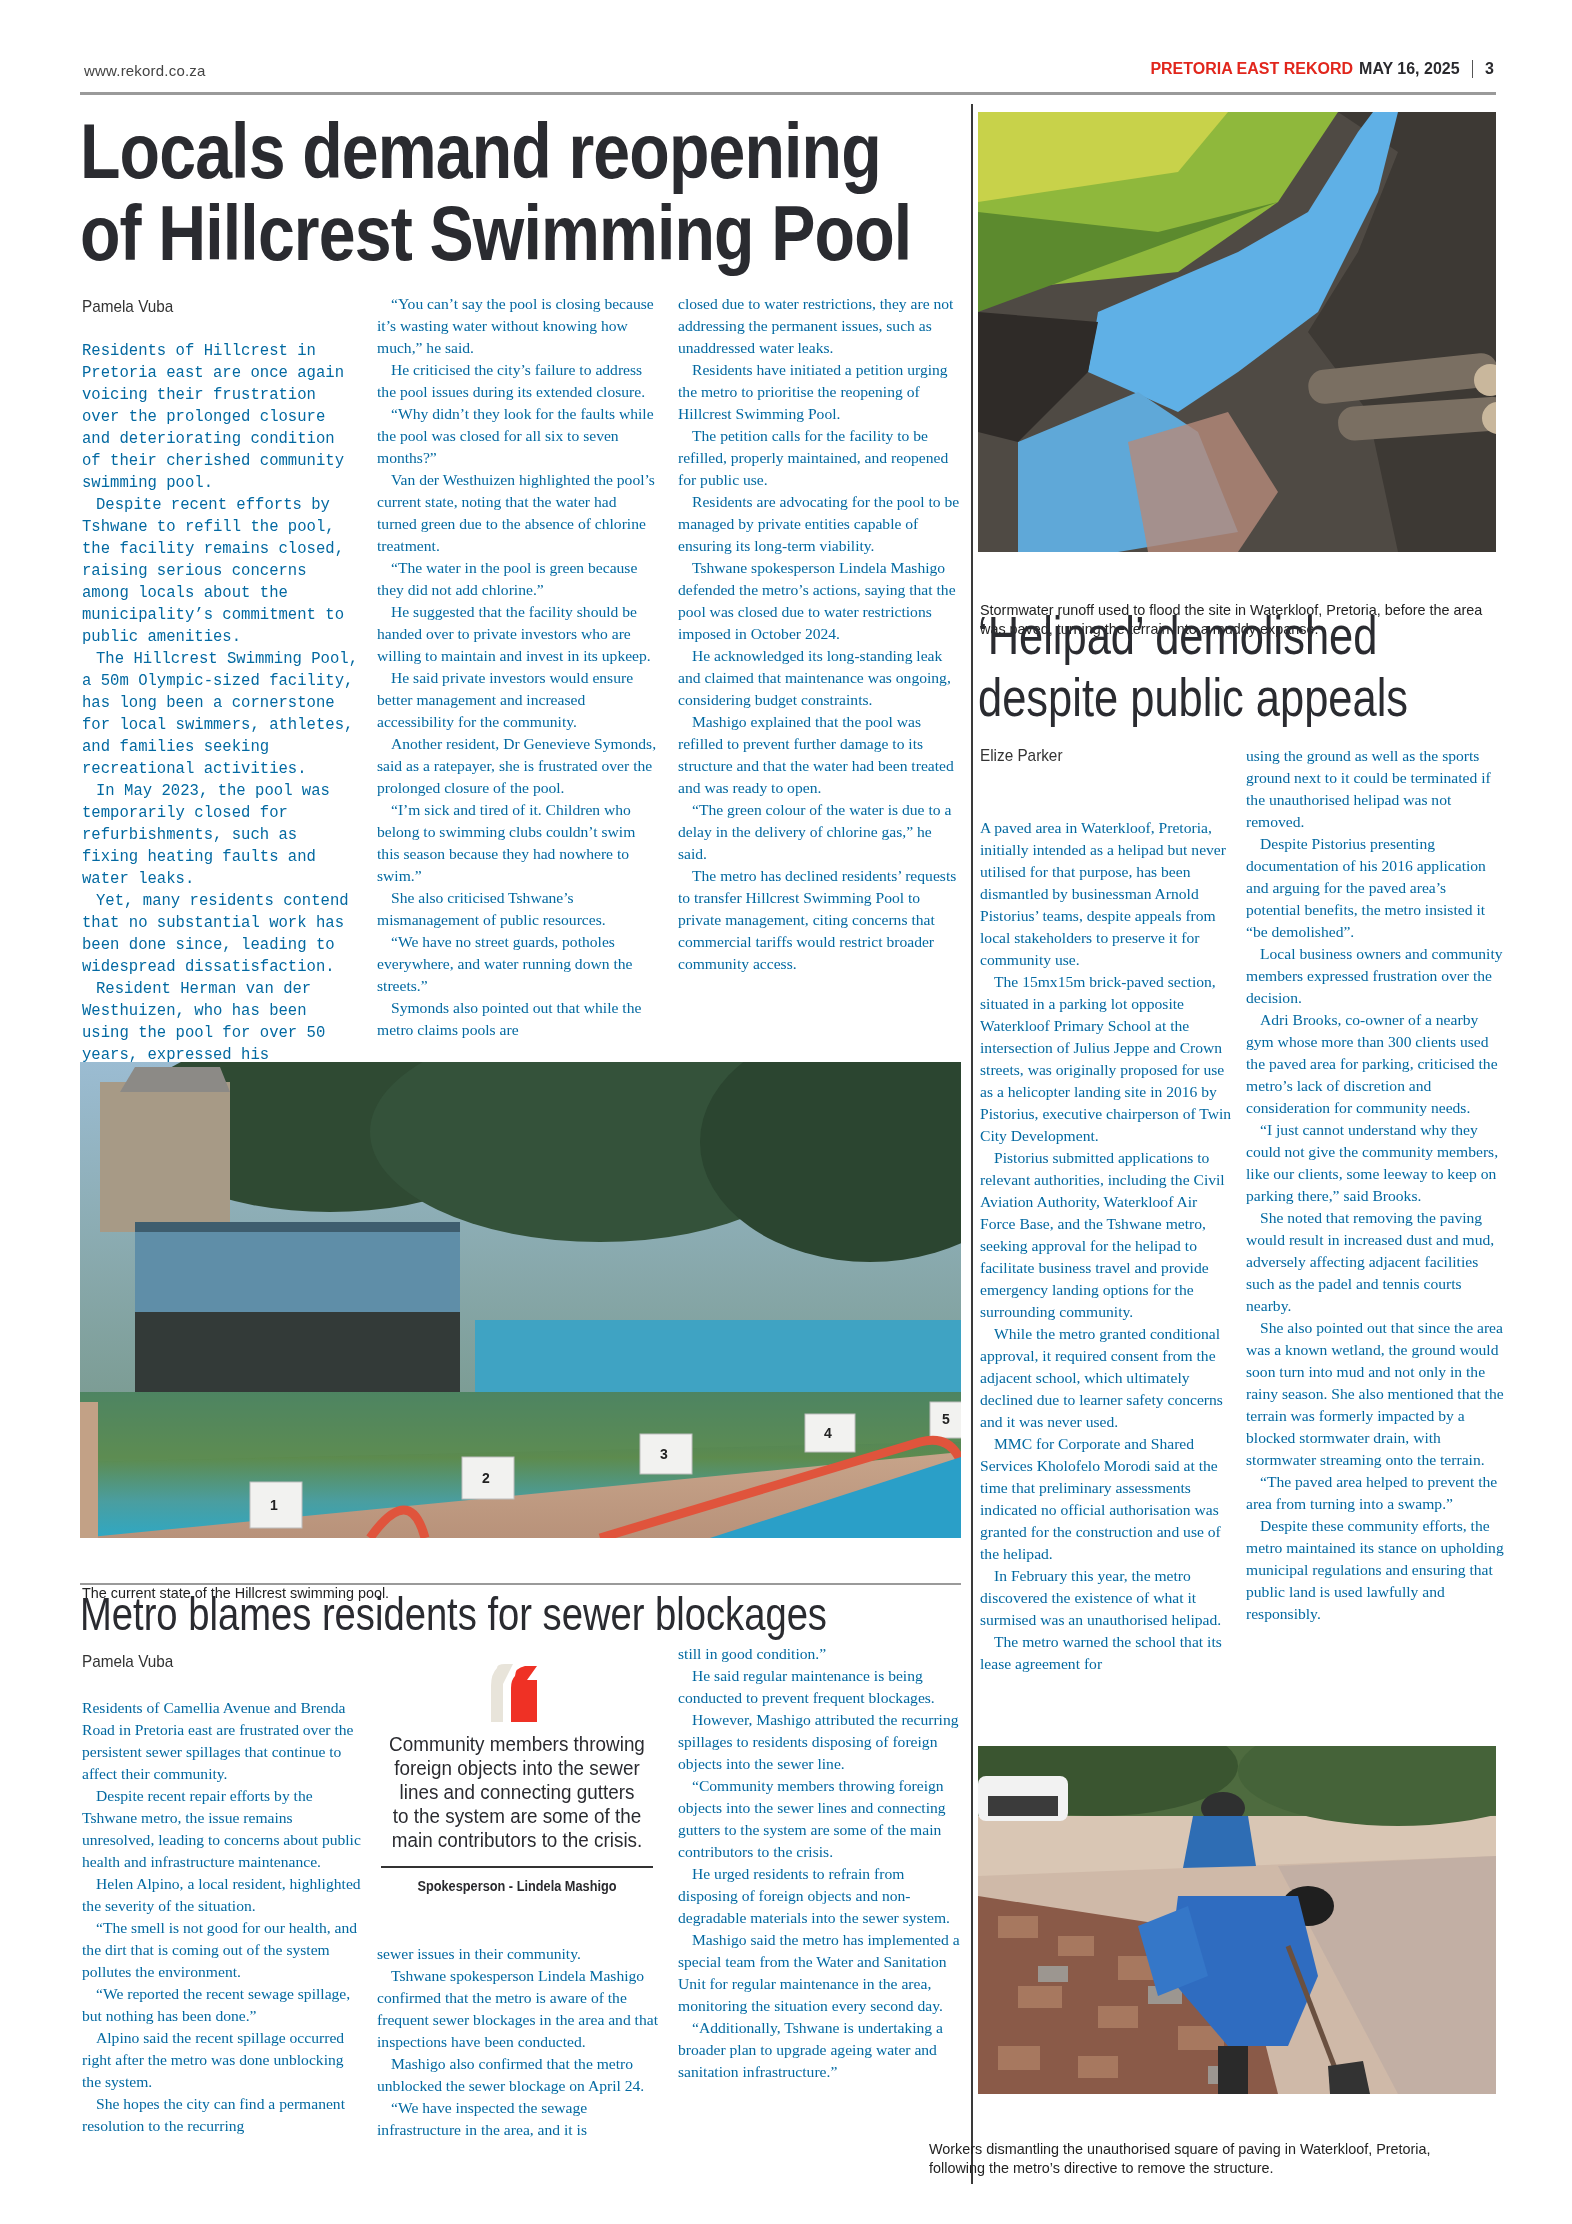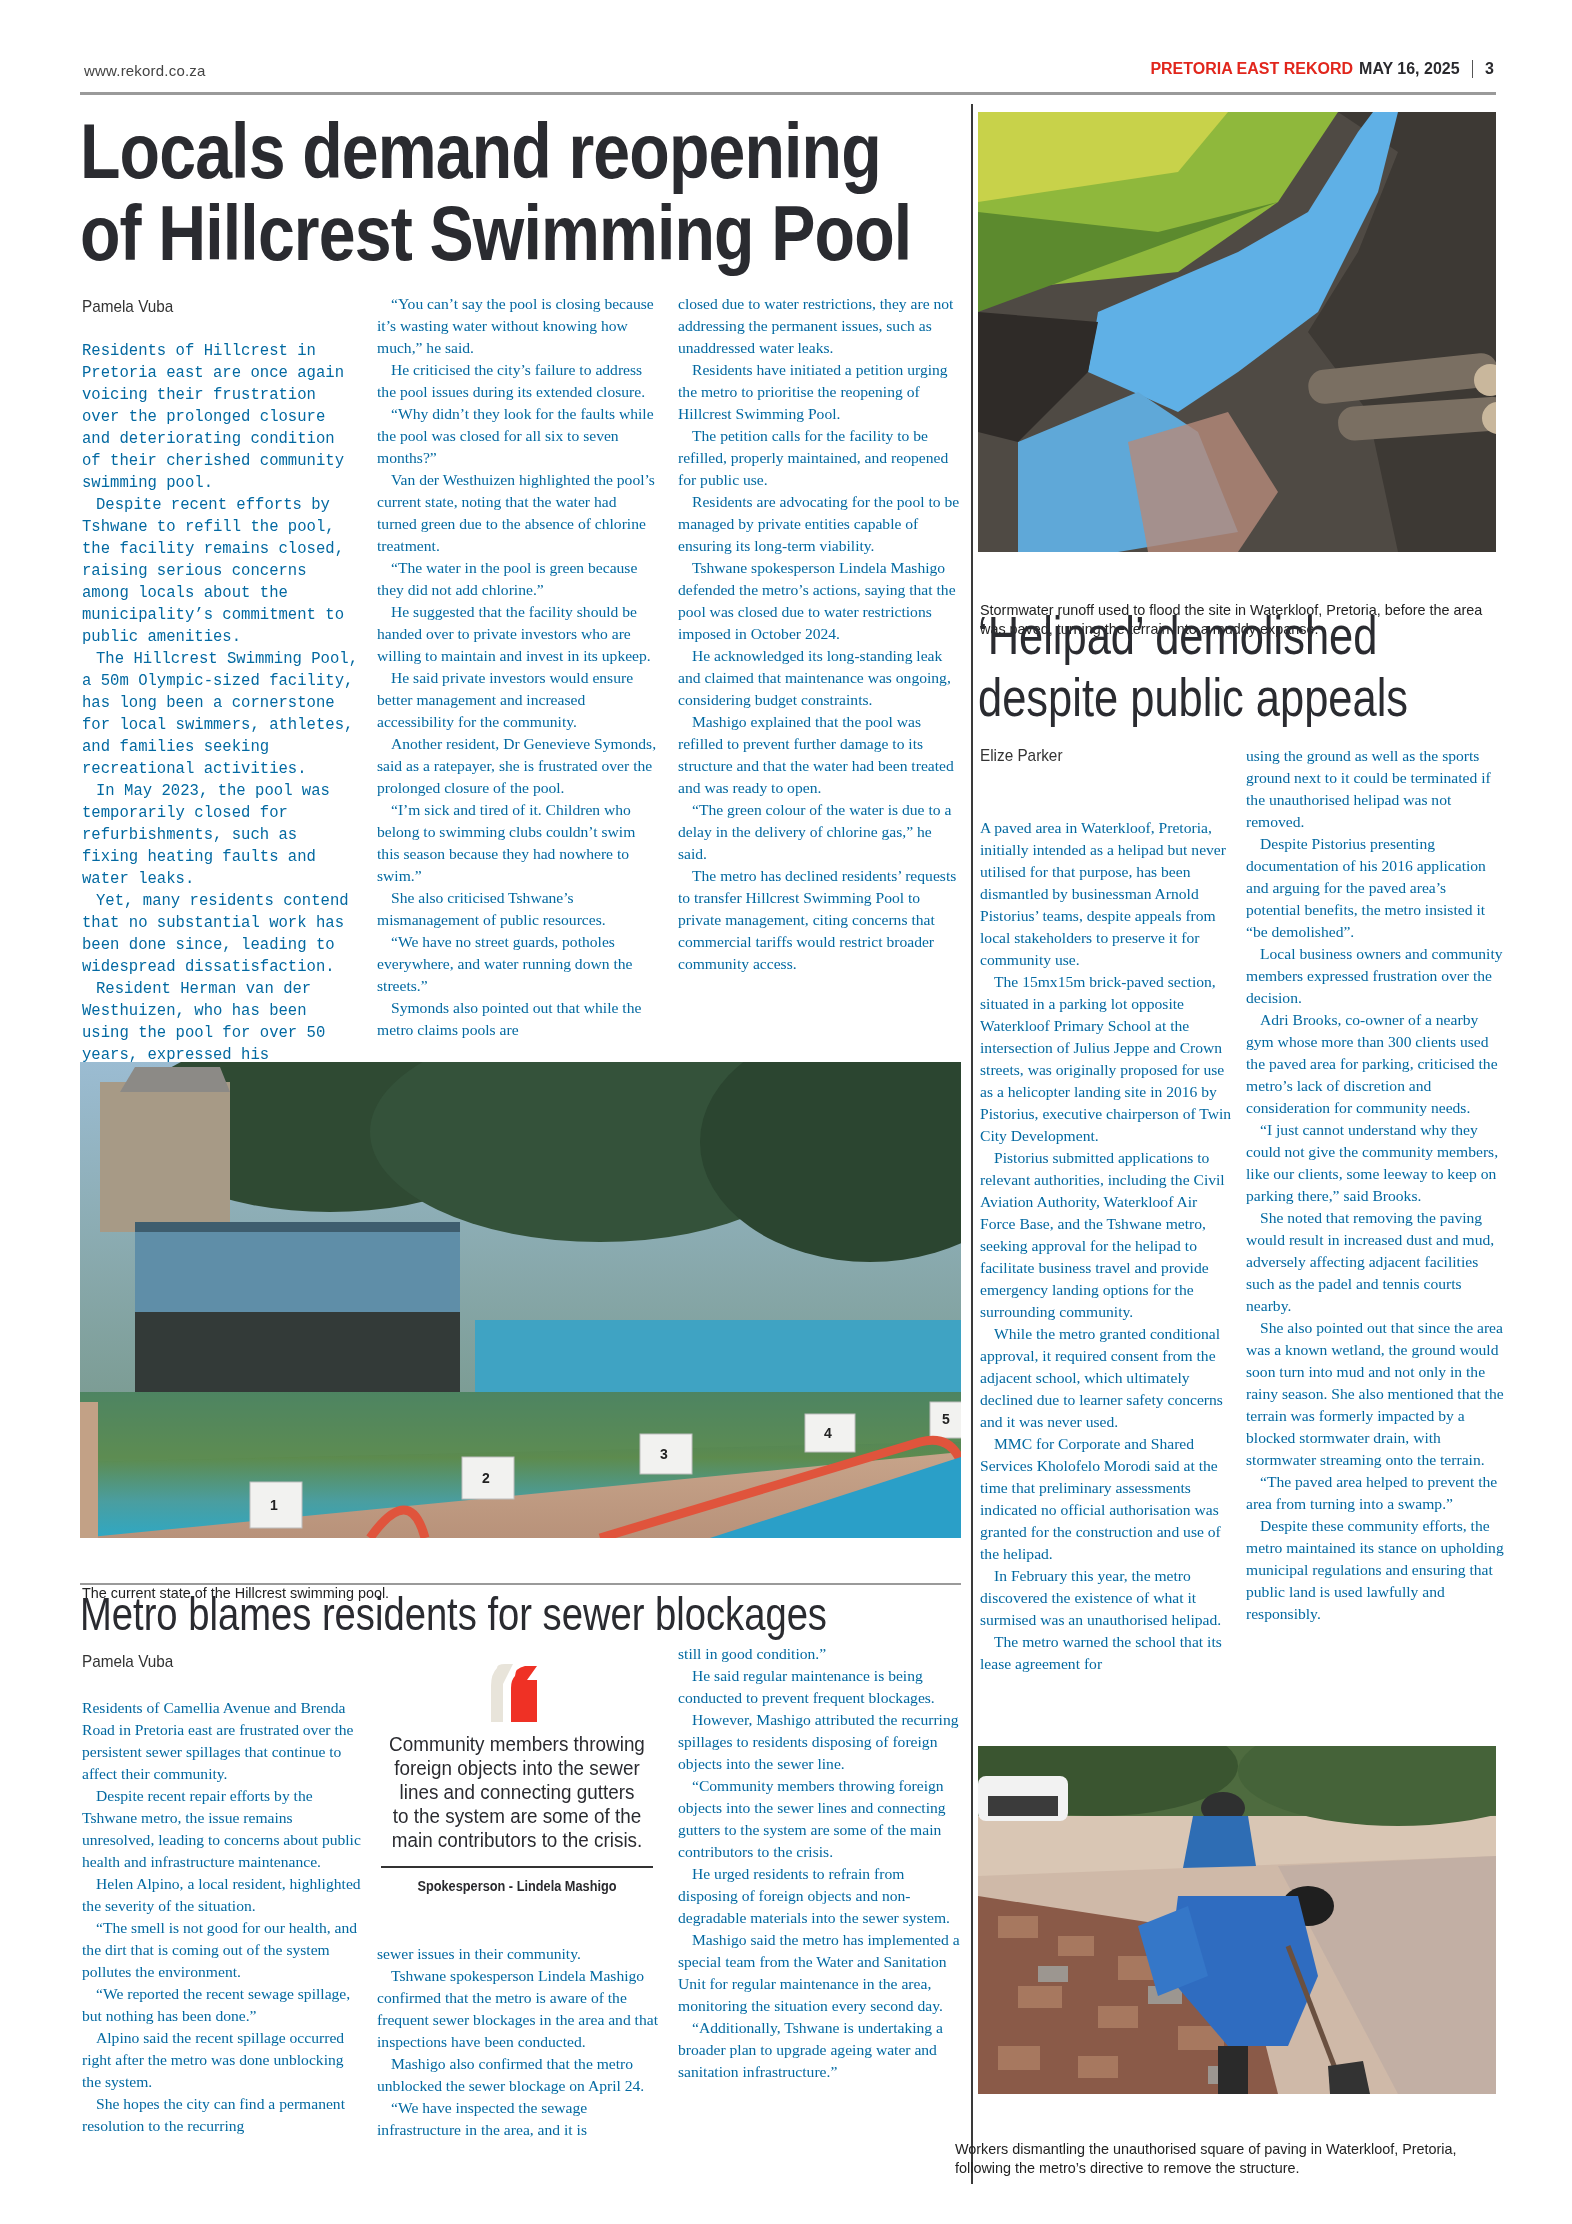--- a/index.html
+++ b/index.html
@@ -236,21 +236,21 @@
     <ellipse cx="245" cy="62" rx="22" ry="16" fill="#2f3030"></ellipse>
     <polygon points="215,70 270,70 278,120 205,122" fill="#2e6db4"></polygon>
     <ellipse cx="330" cy="160" rx="26" ry="20" fill="#1f1f1f"></ellipse>
     <polygon points="200,150 320,150 340,230 310,300 250,300 190,230" fill="#2f6cc0"></polygon>
     <polygon points="160,180 210,160 230,230 180,250" fill="#3577c8"></polygon>
     <rect x="240" y="300" width="30" height="48" fill="#2a2a2a"></rect>
     <line x1="310" y1="200" x2="360" y2="330" stroke="#6a5040" stroke-width="5"></line>
     <polygon points="350,320 385,315 392,348 352,348" fill="#333"></polygon>
   </svg>
 </div>
-<div class="abs caption" style="left:955px; top:2100px; width:520px;">Workers dismantling the unauthorised square of paving in Waterkloof, Pretoria, following the metro’s directive to remove the structure.</div>
+<div class="abs caption" style="left:929px; top:2100px; width:520px;">Workers dismantling the unauthorised square of paving in Waterkloof, Pretoria, following the metro’s directive to remove the structure.</div>
 
 <div class="abs hl-sewer">Metro blames residents for sewer blockages</div>
 <div class="abs byline" style="left:82px; top:1652px;">Pamela Vuba</div>
 
 <div class="abs col" style="left:82px; top:1697px; width:283px;">
   <p class="first">Residents of Camellia Avenue and Brenda Road in Pretoria east are frustrated over the persistent sewer spillages that continue to affect their community.</p>
   <p>Despite recent repair efforts by the Tshwane metro, the issue remains unresolved, leading to concerns about public health and infrastructure maintenance.</p>
   <p>Helen Alpino, a local resident, highlighted the severity of the situation.</p>
   <p>“The smell is not good for our health, and the dirt that is coming out of the system pollutes the environment.</p>
   <p>“We reported the recent sewage spillage, but nothing has been done.”</p>

